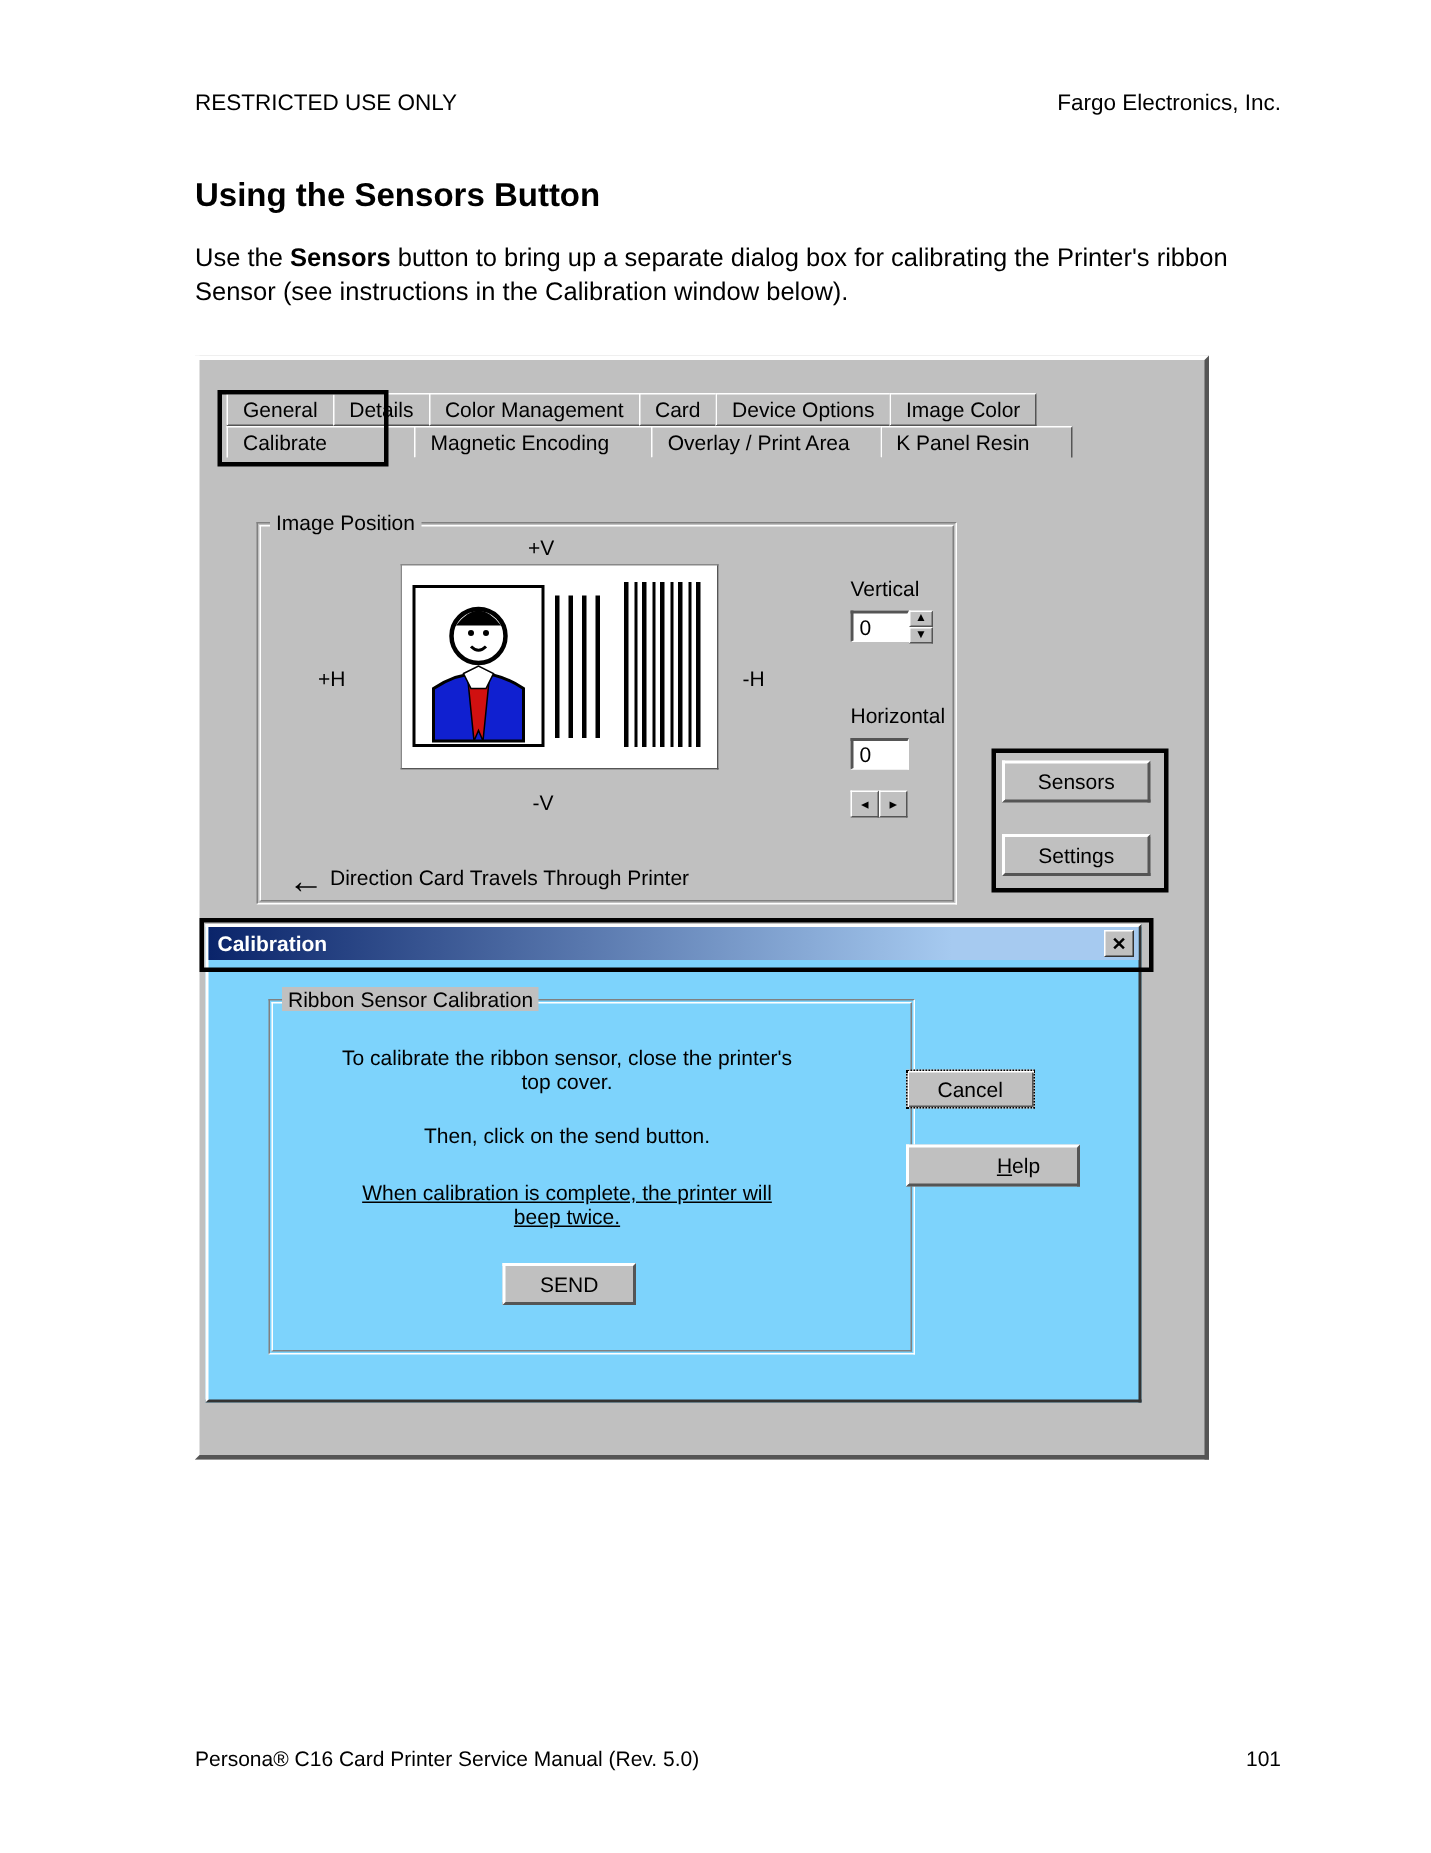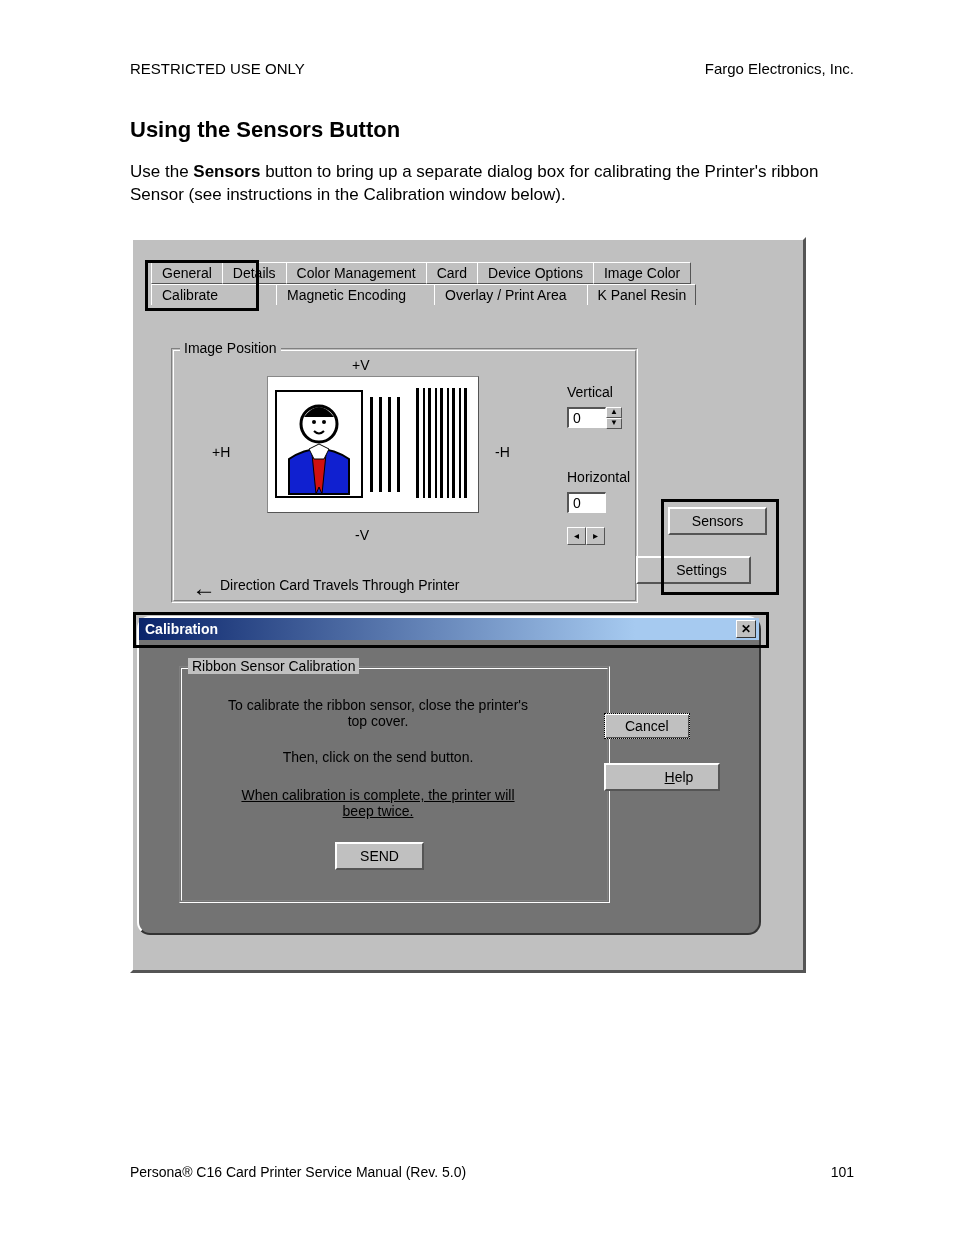--- a/index.html
+++ b/index.html
@@ -138,25 +138,24 @@
     border-top:2px solid #fff;border-left:2px solid #fff;
     border-right:2px solid #555;border-bottom:2px solid #555;
     font-size:14px;
     text-align:center;
     padding:4px 0;
   }
   .cal-dialog{
     position:absolute;
     left:4px; top:376px;
     width:620px; height:315px;
-    background:#737373;
+    background:#7dd3fc;
     border-top:2px solid #fff;border-left:2px solid #fff;
     border-right:2px solid #333;border-bottom:2px solid #333;
     z-index:30;
-    border-radius:13px;
   }
   .cal-title{
     height:22px;
     background: linear-gradient(to right,#0a246a,#a6caf0 80%);
     color:#fff;
     font-weight:bold;
     font-size:14px;
     display:flex;align-items:center;justify-content:space-between;
     padding:0 3px 0 6px;
   }
@@ -216,21 +215,21 @@
         <div class="tab">Details</div>
         <div class="tab">Color Management</div>
         <div class="tab">Card</div>
         <div class="tab">Device Options</div>
         <div class="tab">Image Color</div>
       </div>
       <div class="tabrow row2">
         <div class="tab active" style="padding-right:58px">Calibrate</div>
         <div class="tab" style="padding-right:28px">Magnetic Encoding</div>
         <div class="tab" style="padding-right:20px">Overlay / Print Area</div>
-        <div class="tab" style="padding-right:9px">K Panel Resin</div>
+        <div class="tab" style="padding-right:28px">K Panel Resin</div>
       </div>
     </div>
 
     <div class="highlight" style="left:12px;top:20px;width:108px;height:45px;"></div>
 
     <div class="group" style="left:38px;top:108px;width:465px;height:253px;">
       <div class="glegend">Image Position</div>
 
       <div class="lbl" style="left:180px;top:8px;">+V</div>
       <div class="lbl" style="left:40px;top:95px;">+H</div>
@@ -274,21 +273,21 @@
 
       <div class="lbl" style="left:395px;top:120px;">Horizontal</div>
       <input class="input-sunk" style="position: absolute; left: 395px; top: 143px;" value="0">
       <div class="hscroll" style="left:395px;top:178px;">
         <button>◂</button>
         <button>▸</button>
       </div>
     </div>
 
     <div class="btn" style="left:535px;top:267px;width:95px;">Sensors</div>
-    <div class="btn" style="left:503px;top:316px;width:95px;padding-left:16px;">Settings</div>
+    <div class="btn" style="left:535px;top:316px;width:95px;">Settings</div>
 
     <div class="highlight" style="left:528px;top:259px;width:112px;height:90px;"></div>
 
     <div class="cal-dialog">
       <div class="cal-title">
         <span>Calibration</span>
         <div class="xbtn">✕</div>
       </div>
 
       <div class="group" style="left:40px;top:48px;width:395px;height:235px;padding-left:34px;">

